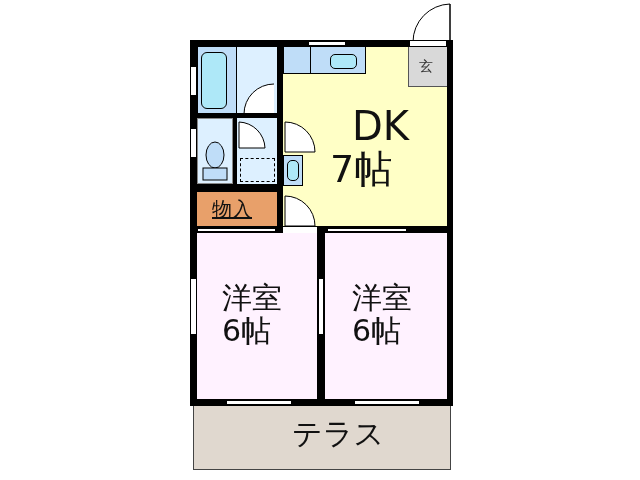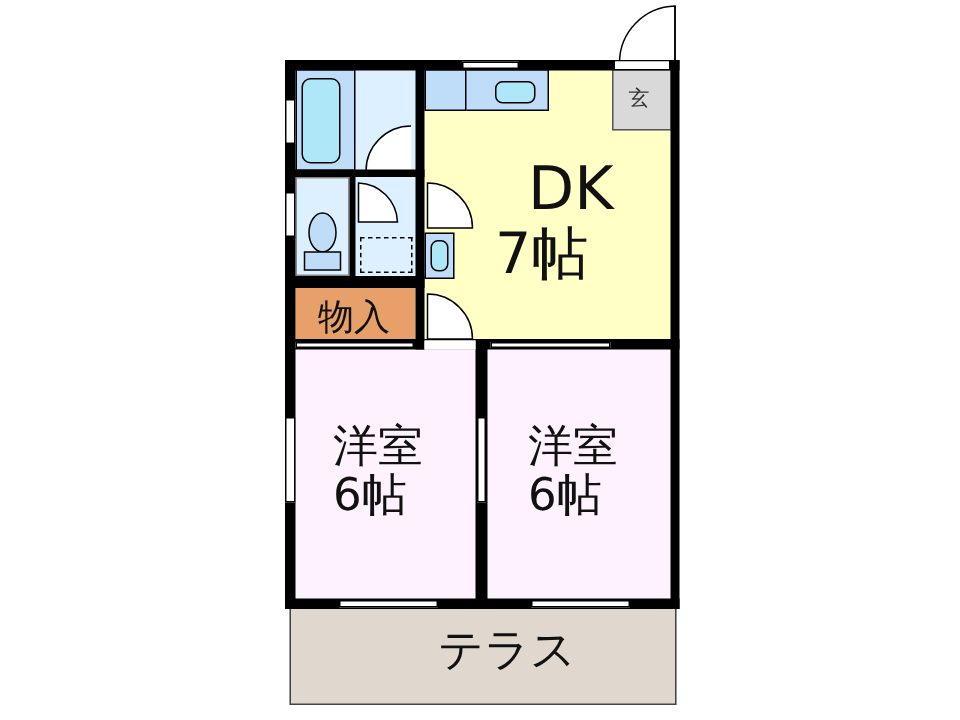--- a/index.html
+++ b/index.html
@@ -53,21 +53,21 @@
 <div class="abs" style="left:283px;top:155px;width:20px;height:31px;background:#BFDDF8;border:1px solid #000;"></div>
 <div class="abs" style="left:287px;top:160px;width:12px;height:21px;background:#AEE8F8;border:1px solid #000;border-radius:5px;"></div>
 <svg class="abs" style="left:283px;top:120px" width="36" height="35">
   <path d="M 2 2 A 30 30 0 0 1 32 32 L 2 32 Z" fill="#fff" stroke="#000"></path>
 </svg>
 <svg class="abs" style="left:283px;top:194px" width="40" height="34">
   <path d="M 2 2 A 30 30 0 0 1 32 32 L 2 32 Z" fill="#fff" stroke="#000"></path>
 </svg>
 
 <div class="abs" style="left:197px;top:192px;width:80px;height:34px;background:#E8A06A;"></div>
-<div class="label" style="left:212px;top:199px;font-size:24px;">物入</div>
+<div class="label" style="left:212px;top:199px;font-size:20px;text-decoration:underline;">物入</div>
 
 <div class="abs" style="left:197px;top:233px;width:120px;height:167px;background:#FFF2FF;"></div>
 <div class="label" style="left:222px;top:283px;font-size:30px;">洋室</div>
 <div class="label" style="left:222px;top:316px;font-size:30px;">6帖</div>
 
 <div class="abs" style="left:325px;top:233px;width:123px;height:167px;background:#FFF2FF;"></div>
 <div class="label" style="left:352px;top:283px;font-size:30px;">洋室</div>
 <div class="label" style="left:352px;top:316px;font-size:30px;">6帖</div>
 
 <div class="wall" style="left:190px;top:40px;width:263px;height:7px;"></div>

